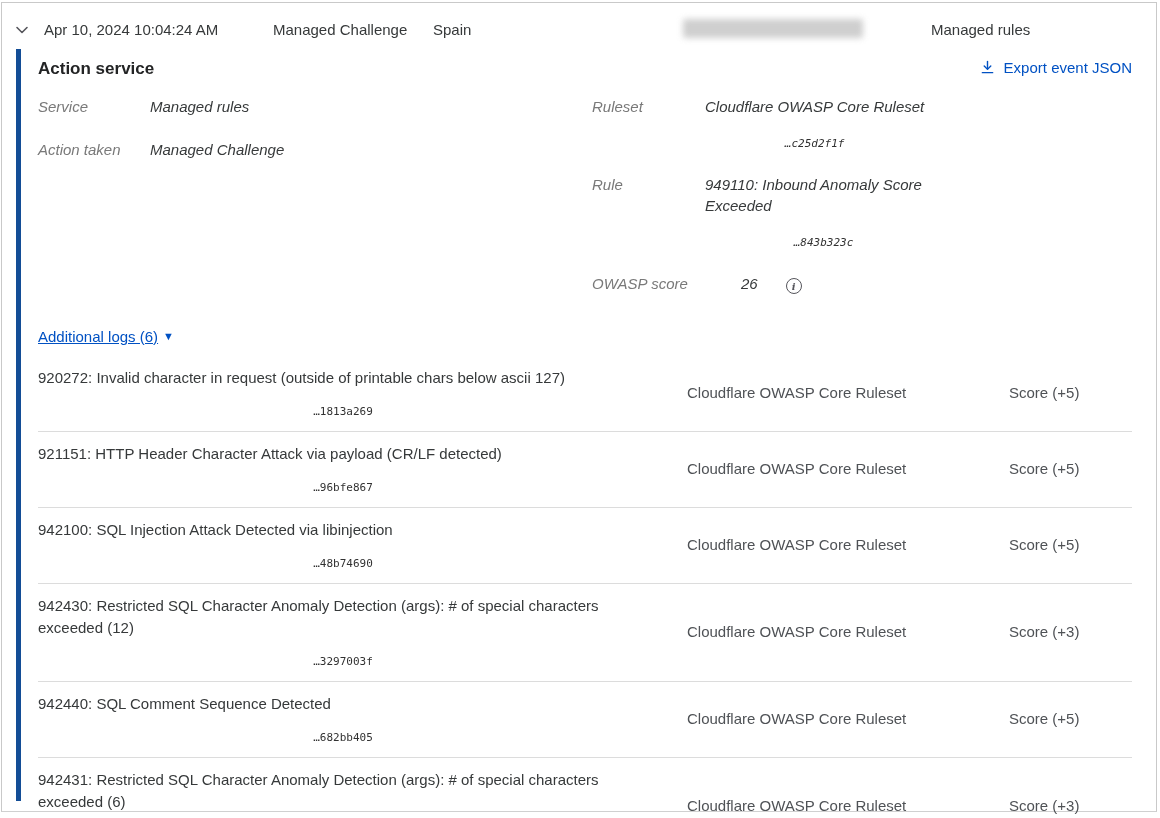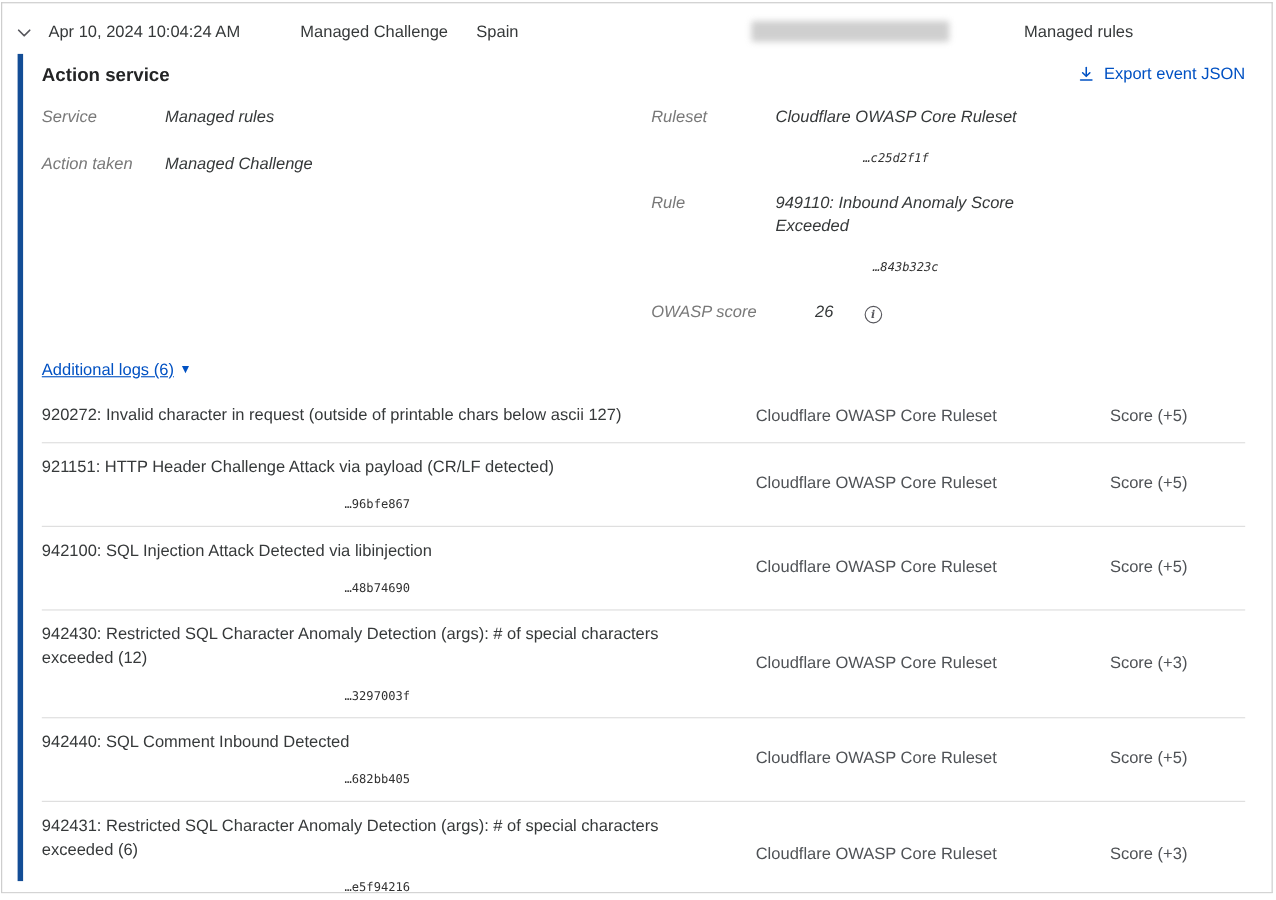--- a/index.html
+++ b/index.html
@@ -127,28 +127,29 @@
     <div class="logs-toggle">
       <span class="lbl">Additional logs (6)</span>
       <span class="caret">▼</span>
     </div>
 
     <div class="log-table">
 
       <div class="log-row">
         <div class="log-desc">
           <div class="title">920272: Invalid character in request (outside of printable chars below ascii 127)</div>
+          <div class="mono-hash">…1813a269</div>
         </div>
         <div class="log-ruleset">Cloudflare OWASP Core Ruleset</div>
         <div class="log-score">Score (+5)</div>
       </div>
 
       <div class="log-row">
         <div class="log-desc">
-          <div class="title">921151: HTTP Header Challenge Attack via payload (CR/LF detected)</div>
+          <div class="title">921151: HTTP Header Character Attack via payload (CR/LF detected)</div>
           <div class="mono-hash">…96bfe867</div>
         </div>
         <div class="log-ruleset">Cloudflare OWASP Core Ruleset</div>
         <div class="log-score">Score (+5)</div>
       </div>
 
       <div class="log-row">
         <div class="log-desc">
           <div class="title">942100: SQL Injection Attack Detected via libinjection</div>
           <div class="mono-hash">…48b74690</div>
@@ -161,21 +162,21 @@
         <div class="log-desc">
           <div class="title">942430: Restricted SQL Character Anomaly Detection (args): # of special characters exceeded (12)</div>
           <div class="mono-hash">…3297003f</div>
         </div>
         <div class="log-ruleset">Cloudflare OWASP Core Ruleset</div>
         <div class="log-score">Score (+3)</div>
       </div>
 
       <div class="log-row">
         <div class="log-desc">
-          <div class="title">942440: SQL Comment Inbound Detected</div>
+          <div class="title">942440: SQL Comment Sequence Detected</div>
           <div class="mono-hash">…682bb405</div>
         </div>
         <div class="log-ruleset">Cloudflare OWASP Core Ruleset</div>
         <div class="log-score">Score (+5)</div>
       </div>
 
       <div class="log-row">
         <div class="log-desc">
           <div class="title">942431: Restricted SQL Character Anomaly Detection (args): # of special characters exceeded (6)</div>
           <div class="mono-hash">…e5f94216</div>

